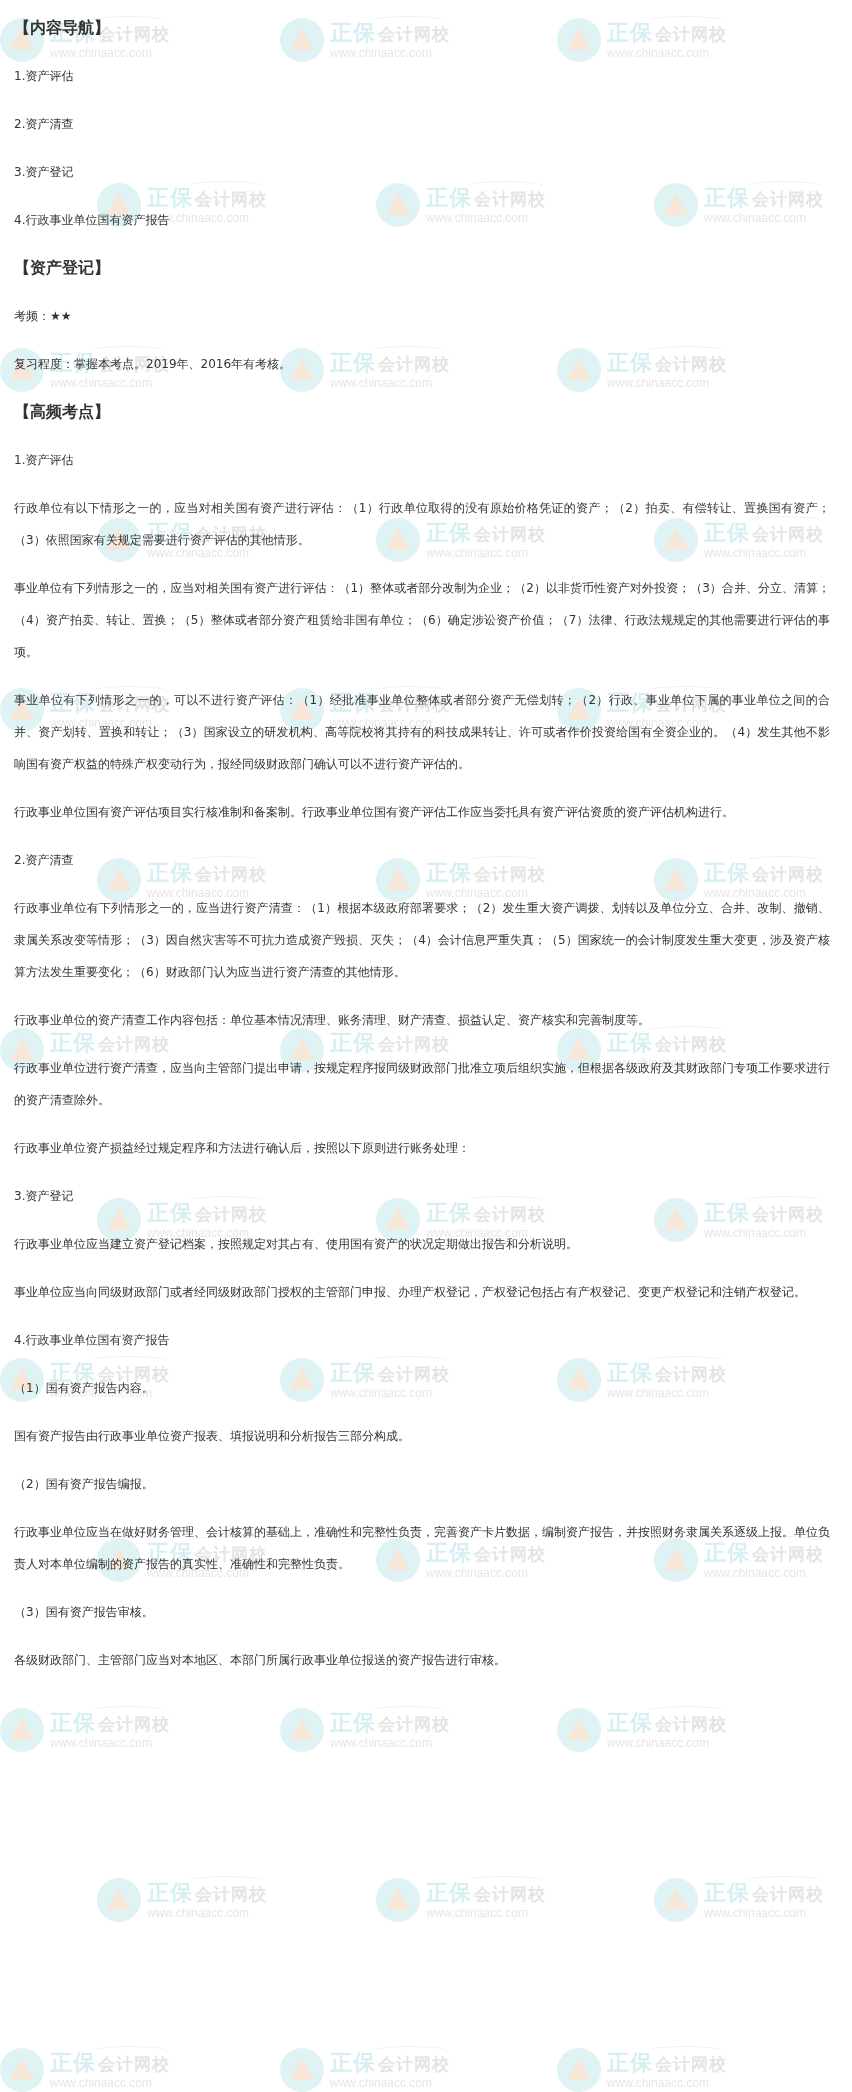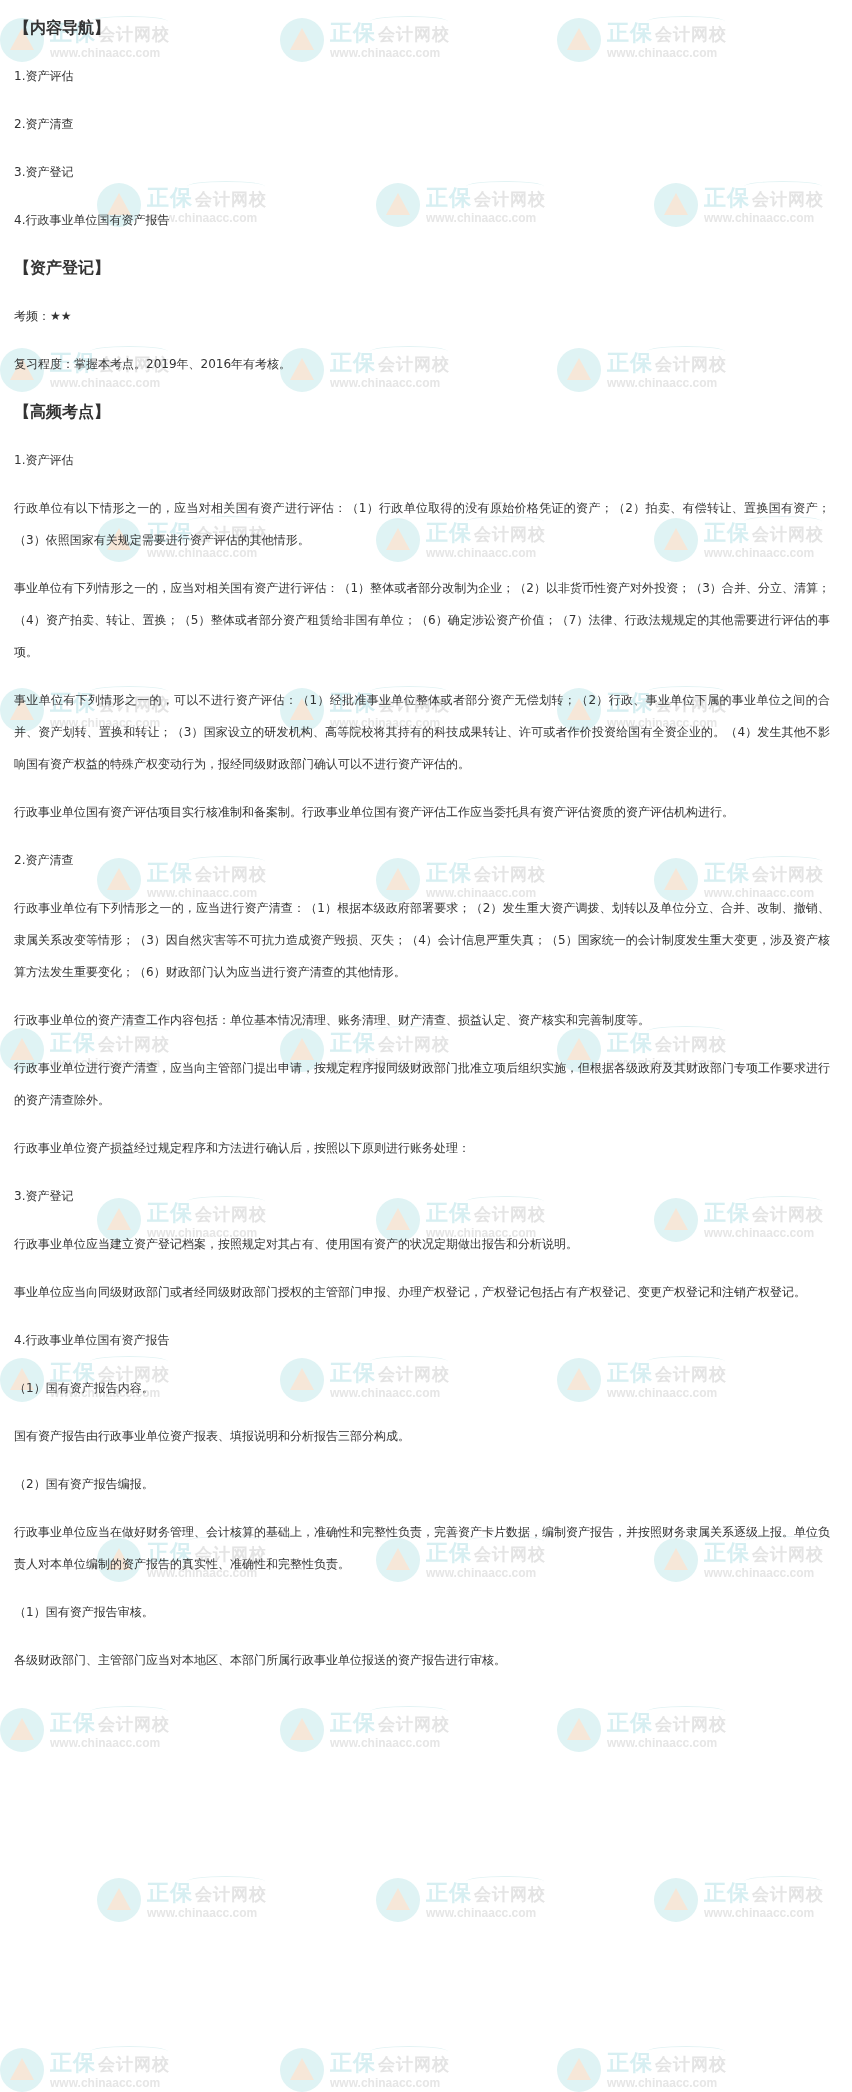--- a/index.html
+++ b/index.html
@@ -22,21 +22,21 @@
   .wm .tri {
     position: absolute; left: 10px; top: 12px; width: 0; height: 0;
     border-left: 12px solid transparent; border-right: 12px solid transparent;
     border-bottom: 22px solid #f6e7d8;
   }
   .wm .brand {
     position: absolute; left: 50px; top: 2px; font-size: 22px; font-weight: bold; color: #d7eff2; letter-spacing: 1px; white-space: nowrap;
   }
   .wm .brand small { font-size: 17px; color: #e4e4e4; margin-left: 2px; }
   .wm .url {
-    position: absolute; left: 50px; top: 30px; font-size: 12px; color: #e6e6e6; white-space: nowrap; font-family: "Liberation Sans", sans-serif; font-weight: bold;
+    position: absolute; left: 50px; top: 30px; font-size: 12px; color: #e6e6e6; white-space: nowrap; font-family: "Liberation Sans", sans-serif;
   }
   .wm .arc {
     position: absolute; left: 90px; top: 0; width: 78px; height: 10px; border-top: 1px solid #e2f3f4; border-radius: 50% 50% 0 0;
   }
   .content { position: relative; z-index: 1; padding: 12px 14px 0 14px; border-radius: 30px; }
   .content p {
     margin: 0 8px 16px 0;
     font-size: 12px;
     line-height: 32px;
     text-align: justify;
@@ -351,15 +351,15 @@
 
   <p>3.资产登记</p>
   <p>行政事业单位应当建立资产登记档案，按照规定对其占有、使用国有资产的状况定期做出报告和分析说明。</p>
   <p>事业单位应当向同级财政部门或者经同级财政部门授权的主管部门申报、办理产权登记，产权登记包括占有产权登记、变更产权登记和注销产权登记。</p>
 
   <p>4.行政事业单位国有资产报告</p>
   <p>（1）国有资产报告内容。</p>
   <p>国有资产报告由行政事业单位资产报表、填报说明和分析报告三部分构成。</p>
   <p>（2）国有资产报告编报。</p>
   <p>行政事业单位应当在做好财务管理、会计核算的基础上，准确性和完整性负责，完善资产卡片数据，编制资产报告，并按照财务隶属关系逐级上报。单位负责人对本单位编制的资产报告的真实性、准确性和完整性负责。</p>
-  <p>（1）国有资产报告审核。</p>
+  <p>（3）国有资产报告审核。</p>
   <p>各级财政部门、主管部门应当对本地区、本部门所属行政事业单位报送的资产报告进行审核。</p>
 </div>
 
 </body></html>

